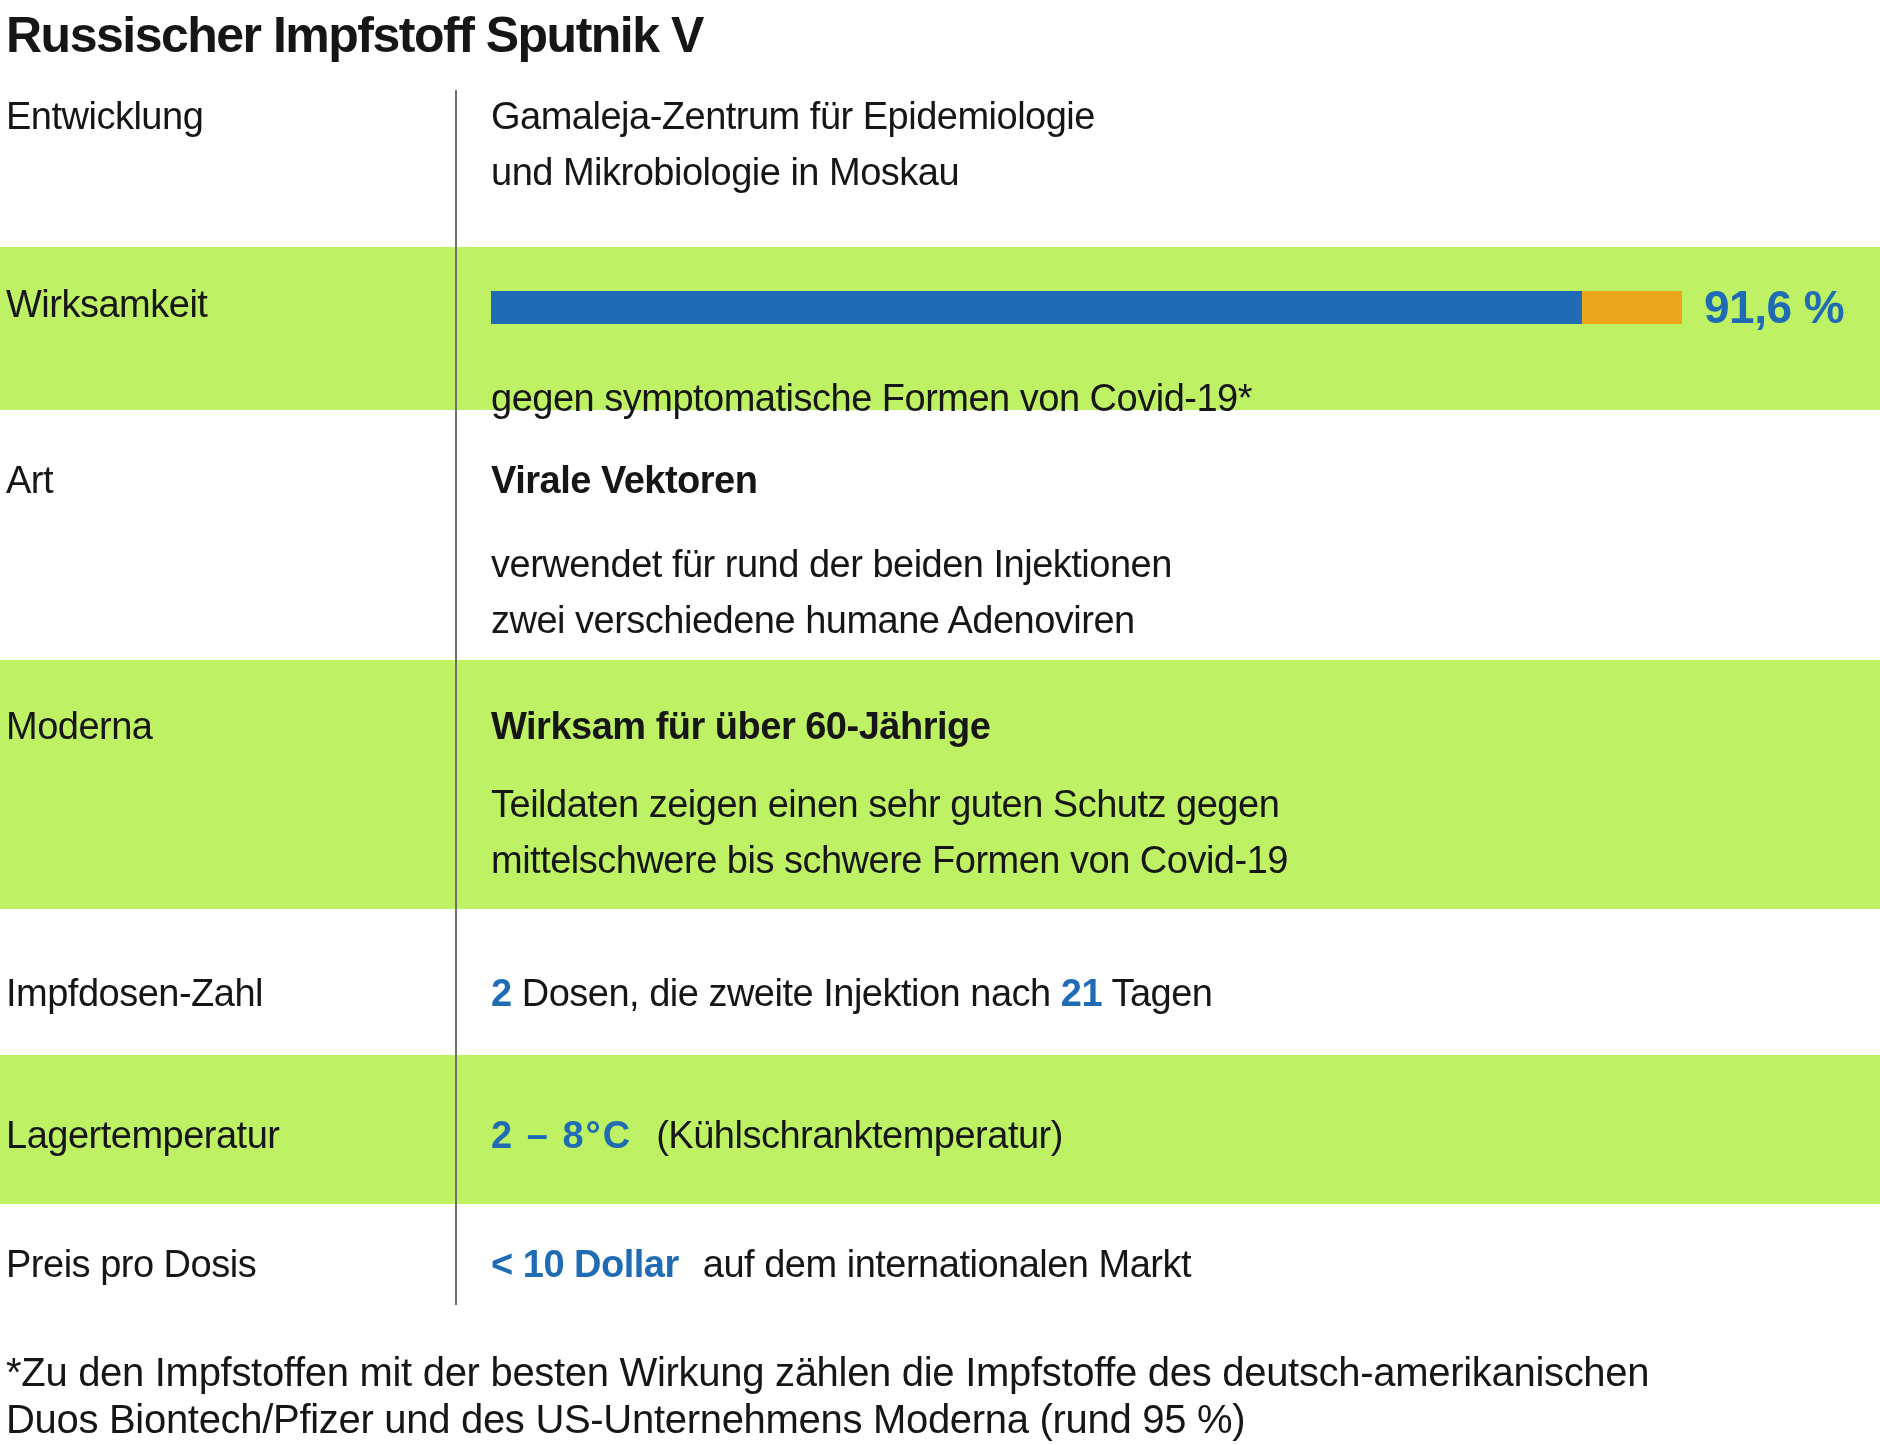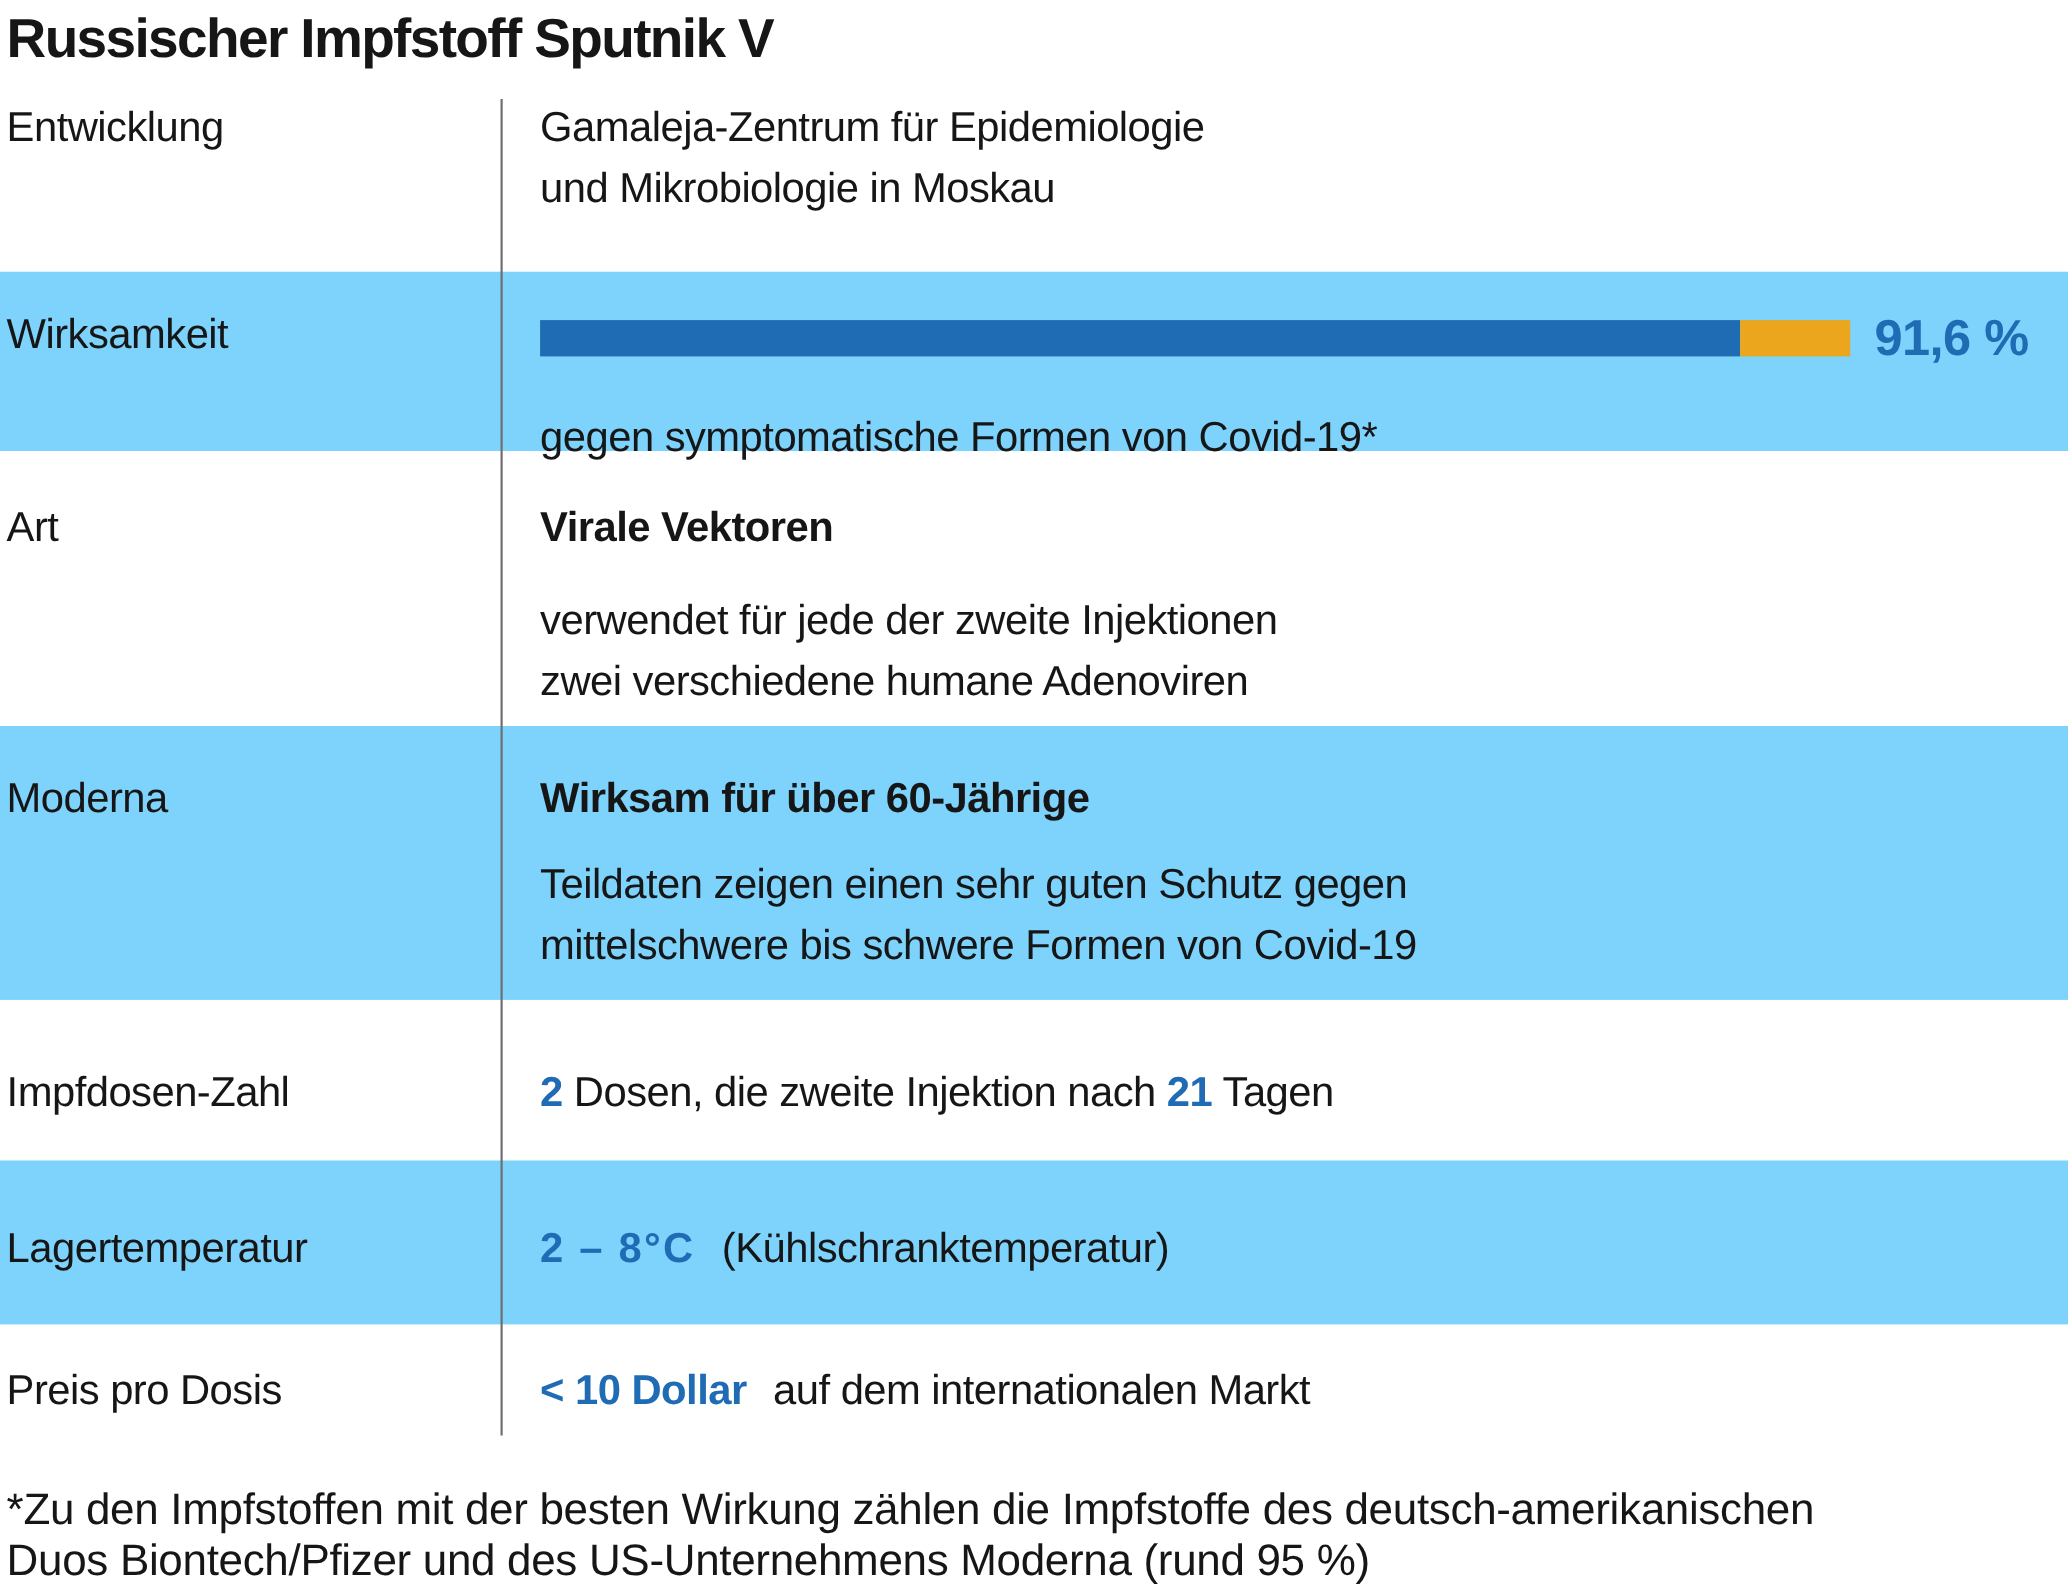--- a/index.html
+++ b/index.html
@@ -32,21 +32,21 @@
     width: 2px;
     height: 1215px;
     background: #6f6f6f;
   }
 
   .row {
     display: grid;
     grid-template-columns: 456px 1fr;
     box-sizing: border-box;
   }
-  .row.gray { background: #7dd3fc; }
+  .row.gray { background: #bef264; }
 
   .label {
     font-size: 38px;
     letter-spacing: -0.5px;
     padding-left: 6px;
     font-stretch: condensed;
   }
   .content {
     font-size: 38px;
     letter-spacing: -0.5px;
@@ -131,21 +131,21 @@
           <div class="bar-pct">91,6 %</div>
         </div>
         <div class="bar-caption">gegen symptomatische Formen von Covid-19*</div>
       </div>
     </div>
 
     <div class="row r-art">
       <div class="label line">Art</div>
       <div class="content">
         <div class="line bold headline">Virale Vektoren</div>
-        <div class="line">verwendet für jede der zweite Injektionen</div>
+        <div class="line">verwendet für rund der beiden Injektionen</div>
         <div class="line">zwei verschiedene humane Adenoviren</div>
       </div>
     </div>
 
     <div class="row gray r-wirkung">
       <div class="label line">Moderna</div>
       <div class="content">
         <div class="line bold headline">Wirksam für über 60-Jährige</div>
         <div class="line">Teildaten zeigen einen sehr guten Schutz gegen</div>
         <div class="line">mittelschwere bis schwere Formen von Covid-19</div>

